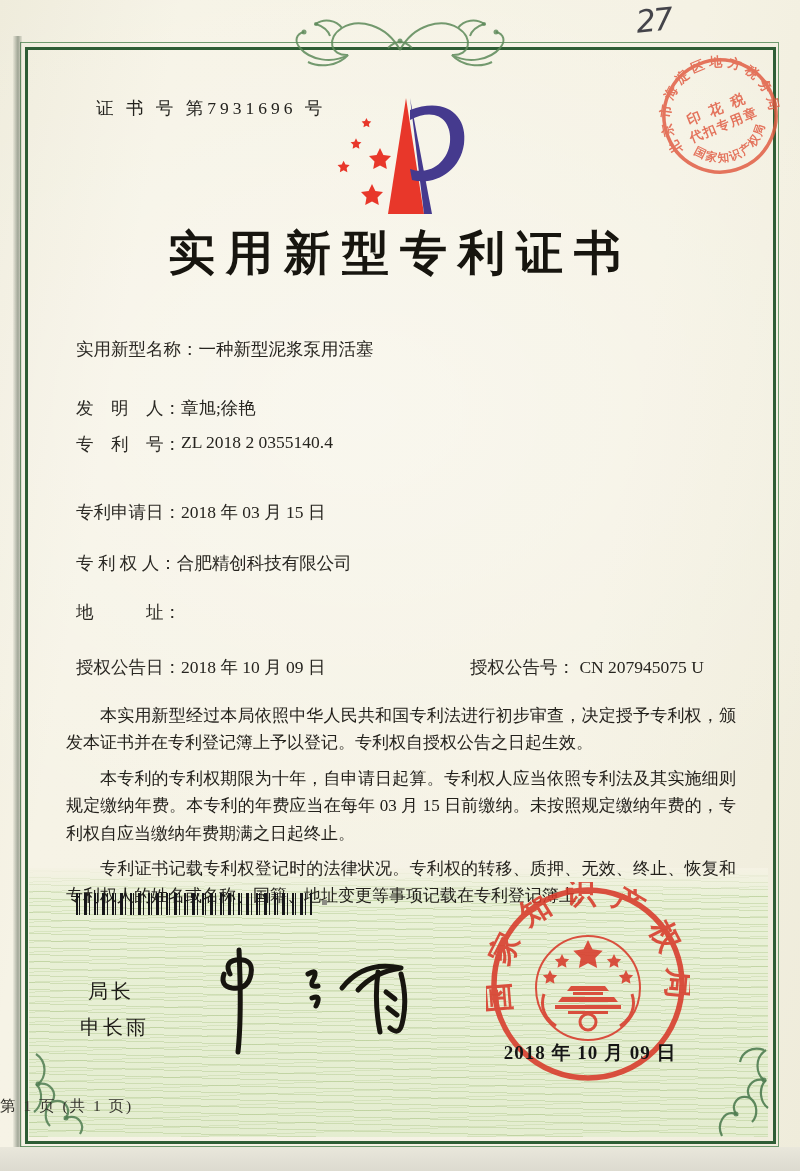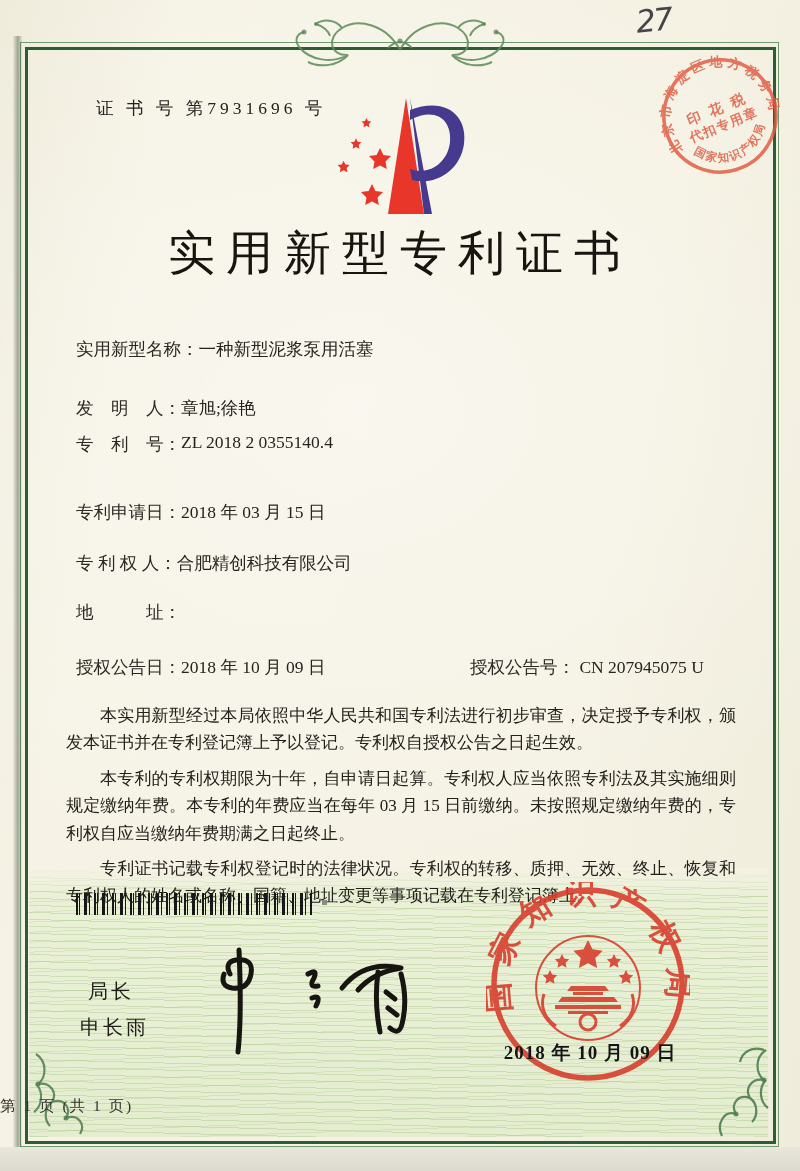--- a/index.html
+++ b/index.html
@@ -23,21 +23,21 @@
     background:
       repeating-linear-gradient(1.5deg, rgba(148,180,104,.30) 0 1px, rgba(0,0,0,0) 1px 7px),
       repeating-linear-gradient(-2deg, rgba(148,180,104,.20) 0 1px, rgba(0,0,0,0) 1px 10px),
       linear-gradient(#eaf1d8,#e4edd0);
   }
   .band-fade{position:absolute;left:29px;top:868px;width:739px;height:28px;
     background:linear-gradient(#f5f2e4,rgba(245,242,228,0));}
 
   .cert-no{position:absolute;left:68px;top:96px;font-size:17.5px;letter-spacing:4px;color:#23221e;margin-left:28px;}
   .title{position:absolute;left:0;top:222px;width:100%;text-align:center;
-    font-size:47px;font-weight:400;letter-spacing:11px;color:#17150f;}
+    font-size:47px;font-weight:700;letter-spacing:11px;color:#17150f;}
   .hand-note{position:absolute;left:636px;top:2px;font-family:"DejaVu Sans",sans-serif;
     font-style:italic;font-size:31px;color:#44444a;transform:rotate(-6deg);letter-spacing:-2px;}
 
   .row{position:absolute;left:76px;font-size:17.5px;color:#26241f;display:flex;}
   .flabel{white-space:pre;color:#2b2924;text-align:right;}
   .fvalue{white-space:pre-wrap;}
   .addr-val{display:inline-block;width:548px;line-height:27px;vertical-align:top;}
   .grant-no{position:absolute;left:470px;top:655px;font-size:17.5px;color:#26241f;}
 
   .body-text{position:absolute;left:58px;top:694px;width:686px;

